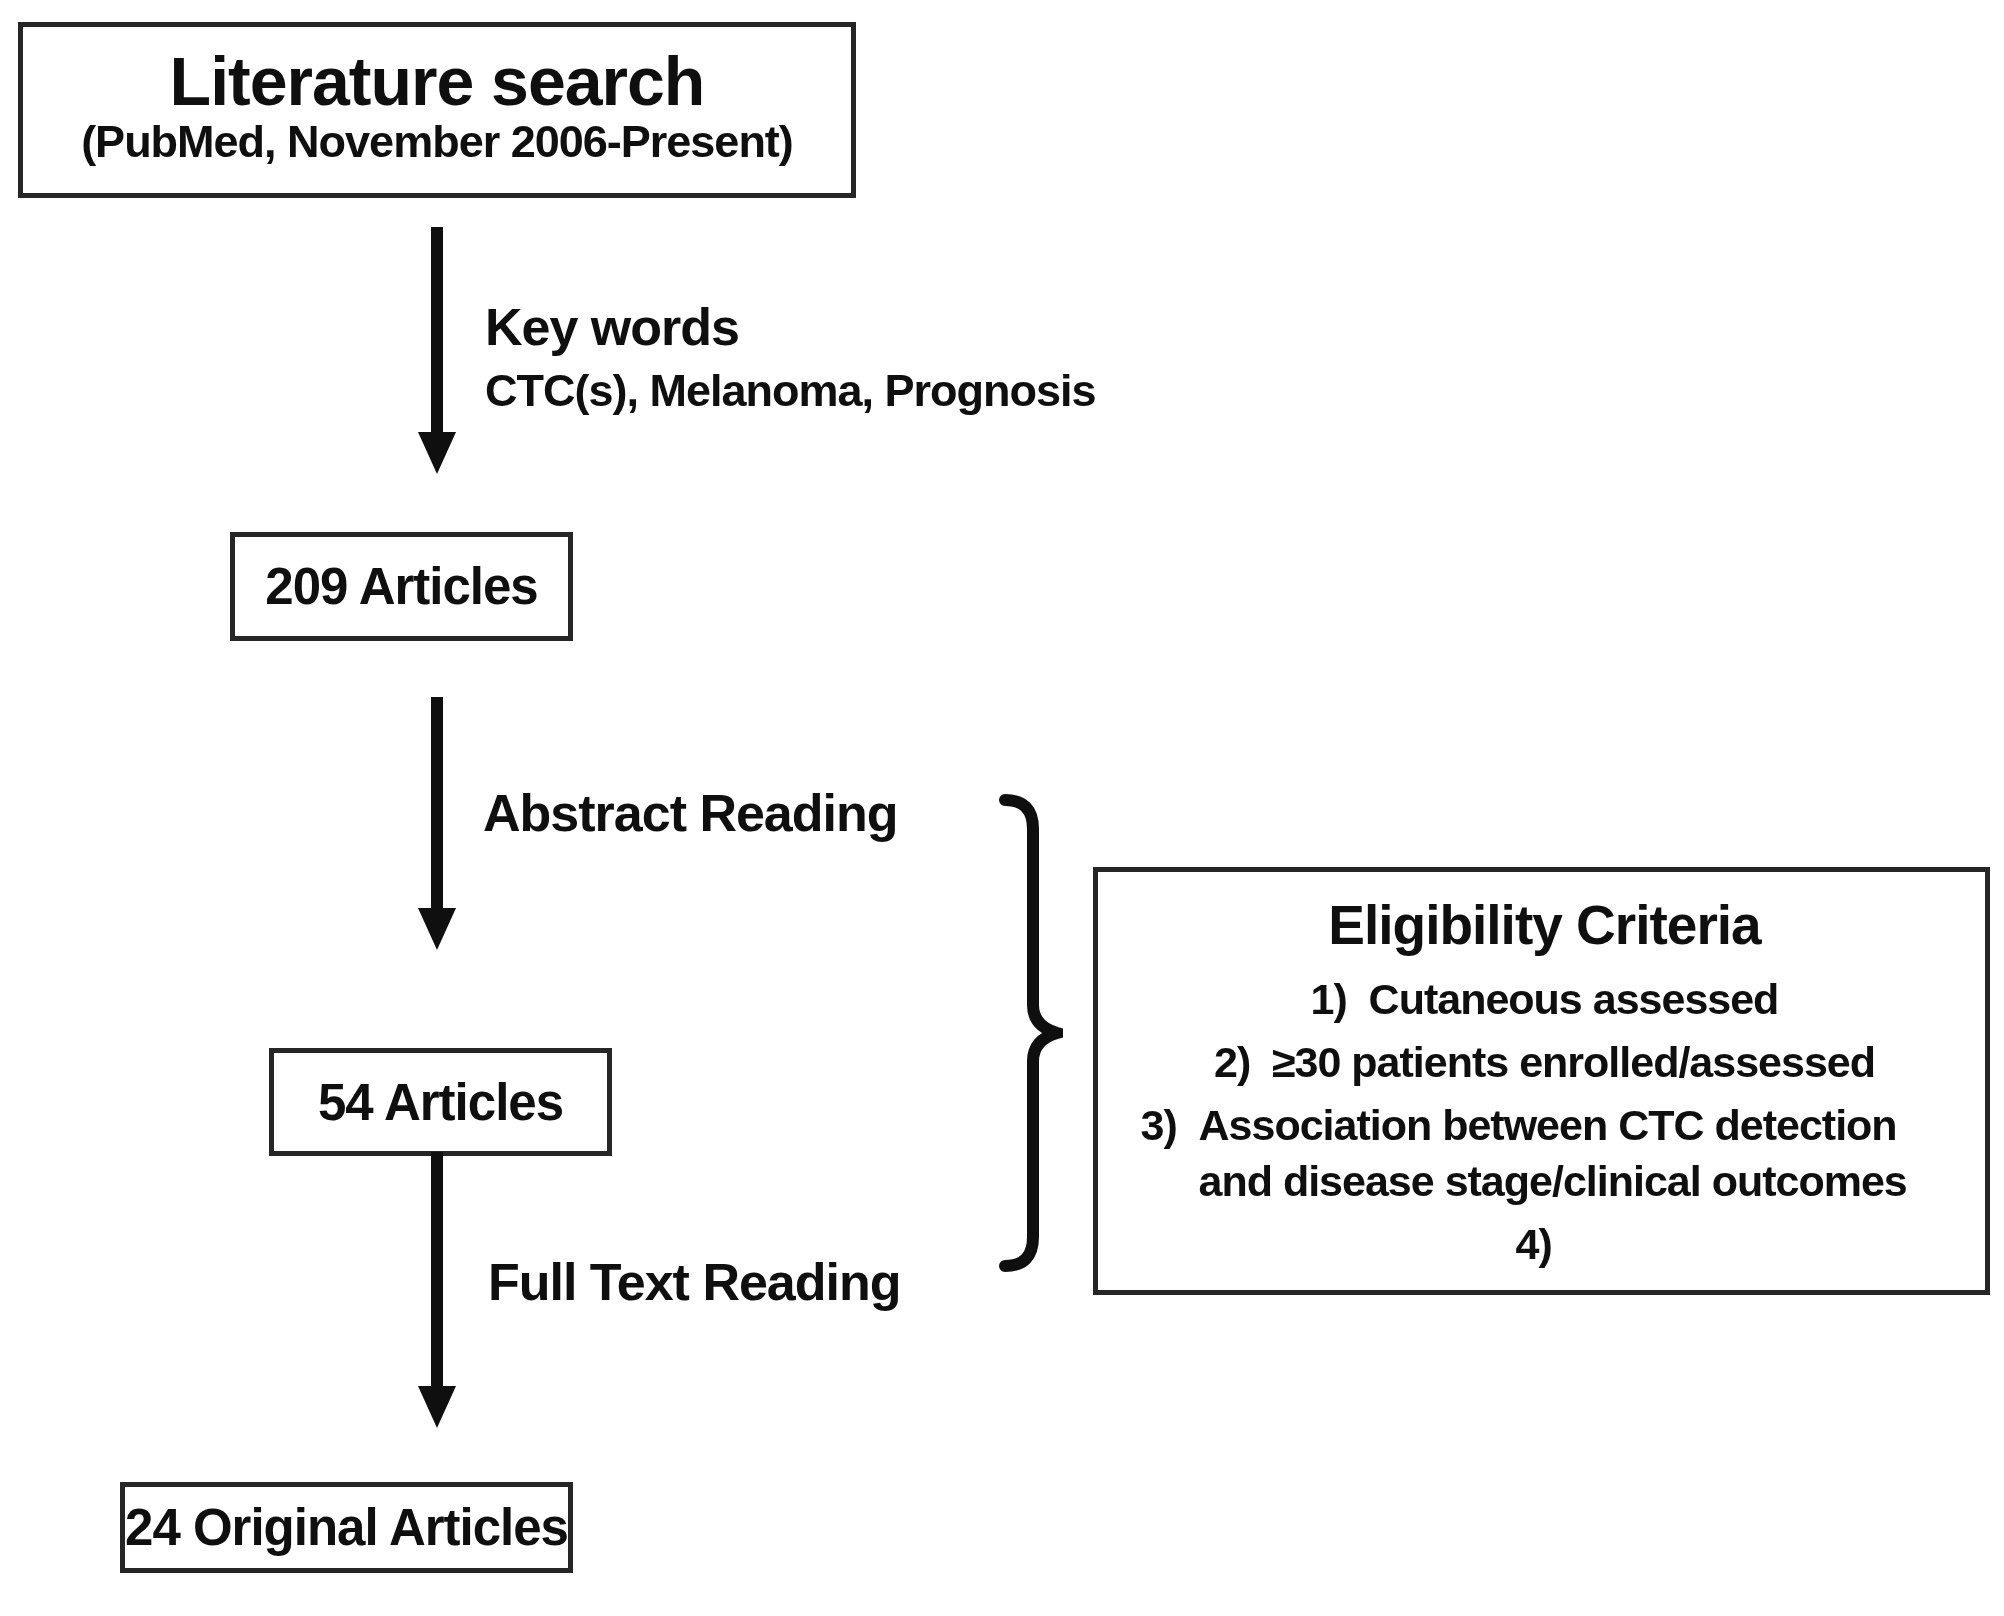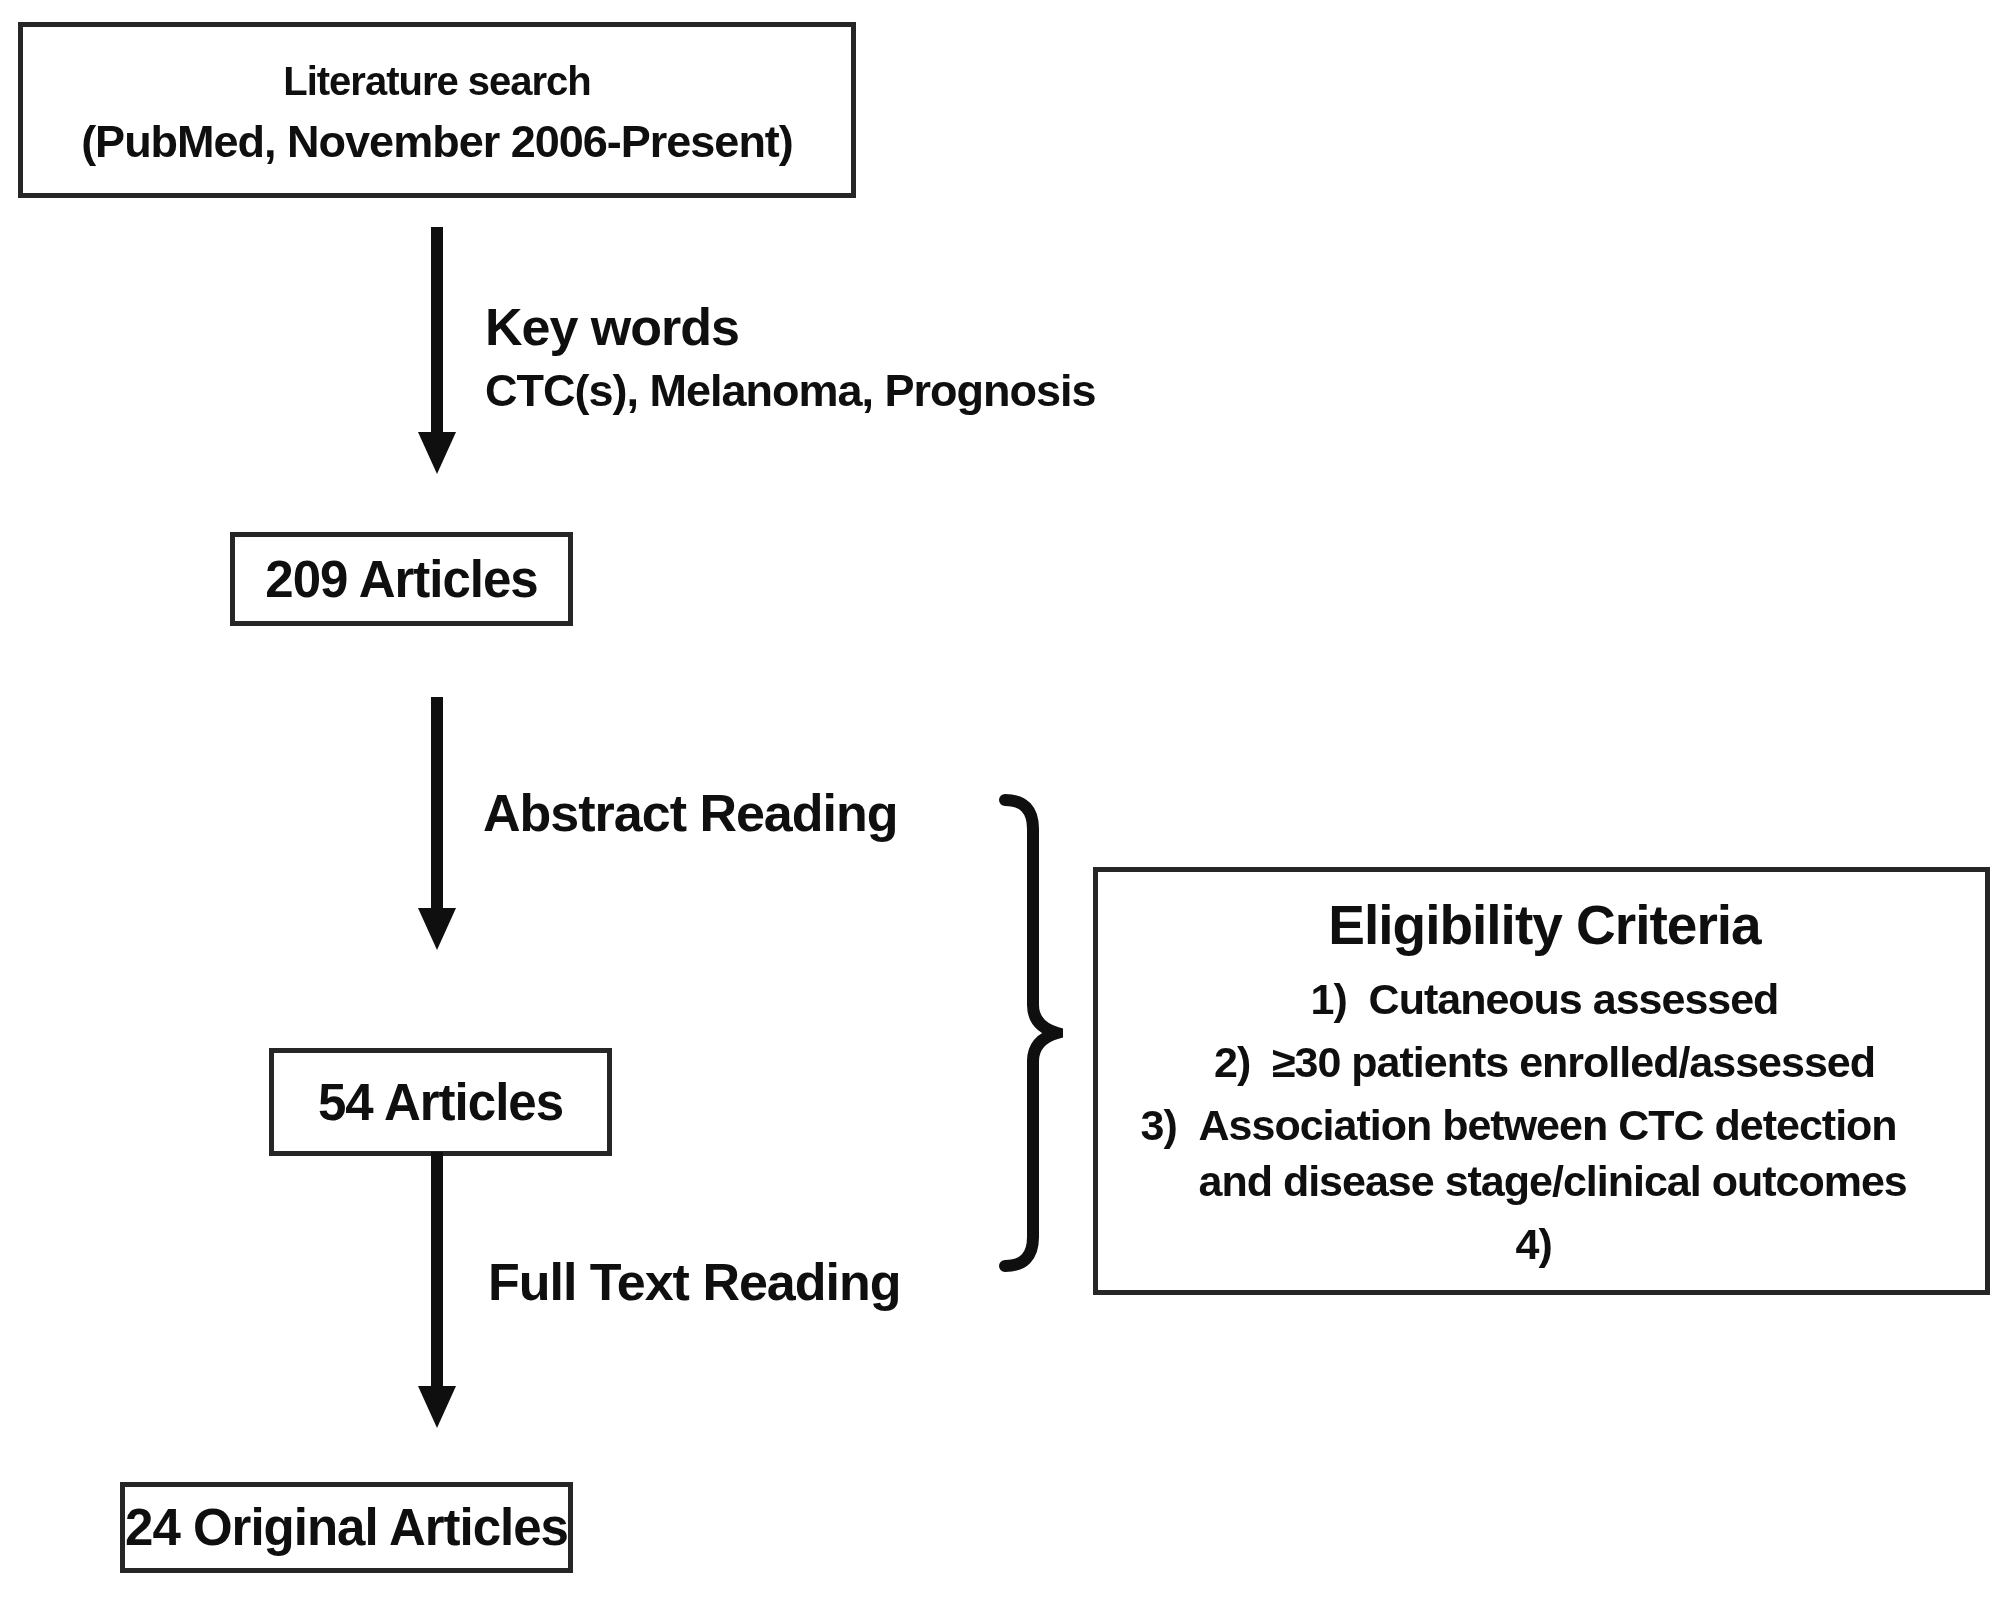--- a/index.html
+++ b/index.html
@@ -23,24 +23,24 @@
     background: #ffffff;
     border: 5px solid #262626;
     box-sizing: border-box;
     display: flex;
     flex-direction: column;
     align-items: center;
     justify-content: center;
     text-align: center;
   }
   #lit-box   { left: 18px;  top: 22px;   width: 838px; height: 176px; }
-  .lit-title { font-size: 40px; line-height: 64px; }
+  .lit-title { font-size: 68px; line-height: 64px; }
   .lit-sub   { font-size: 45px; line-height: 58px; }
 
-  #box-209 { left: 230px; top: 532px;  width: 343px; height: 94px; font-size: 51px; }
+  #box-209 { left: 230px; top: 532px;  width: 343px; height: 109px; font-size: 51px; }
   #box-54  { left: 230px; top: 1048px; width: 343px; height: 108px; font-size: 51px; margin-left: 39px; }
   #box-24  { left: 120px; top: 1482px; width: 453px; height: 91px; font-size: 51px; }
 
   .arrow { position: absolute; width: 38px; }
   .arrow .stem {
     position: absolute;
     left: 13px; width: 12px;
     top: 0; bottom: 38px;
     background: #0f0f0f;
   }

